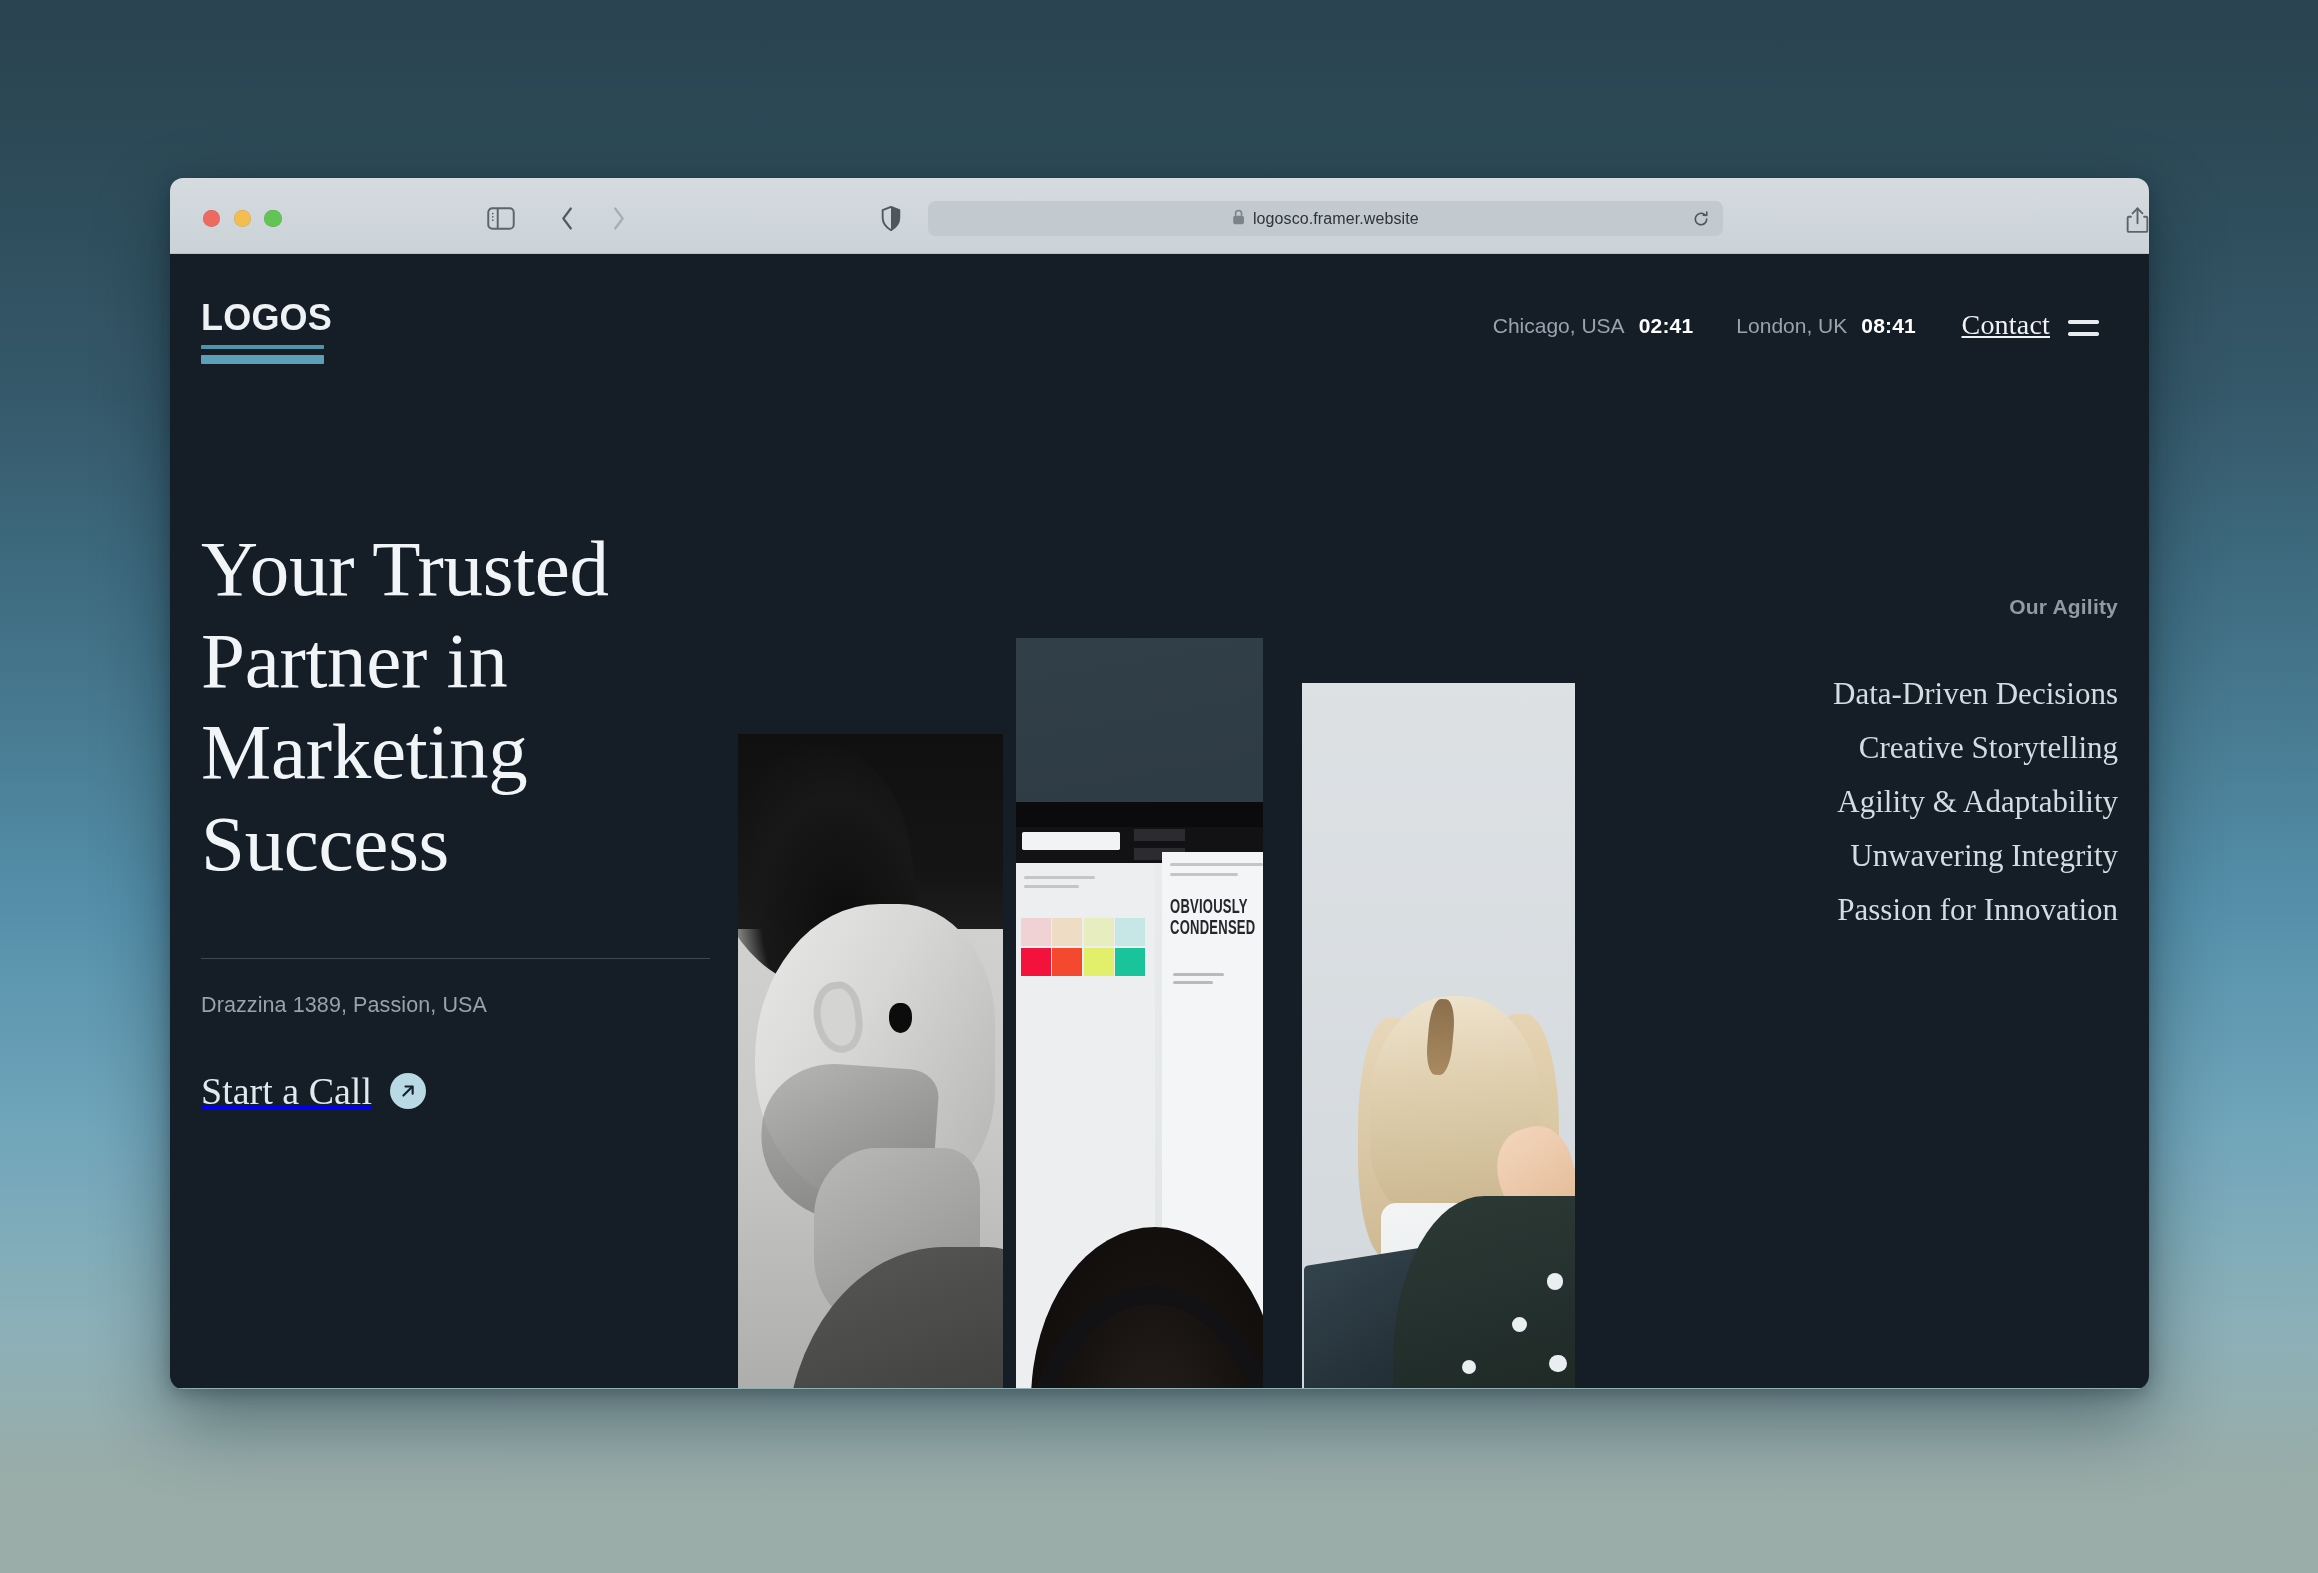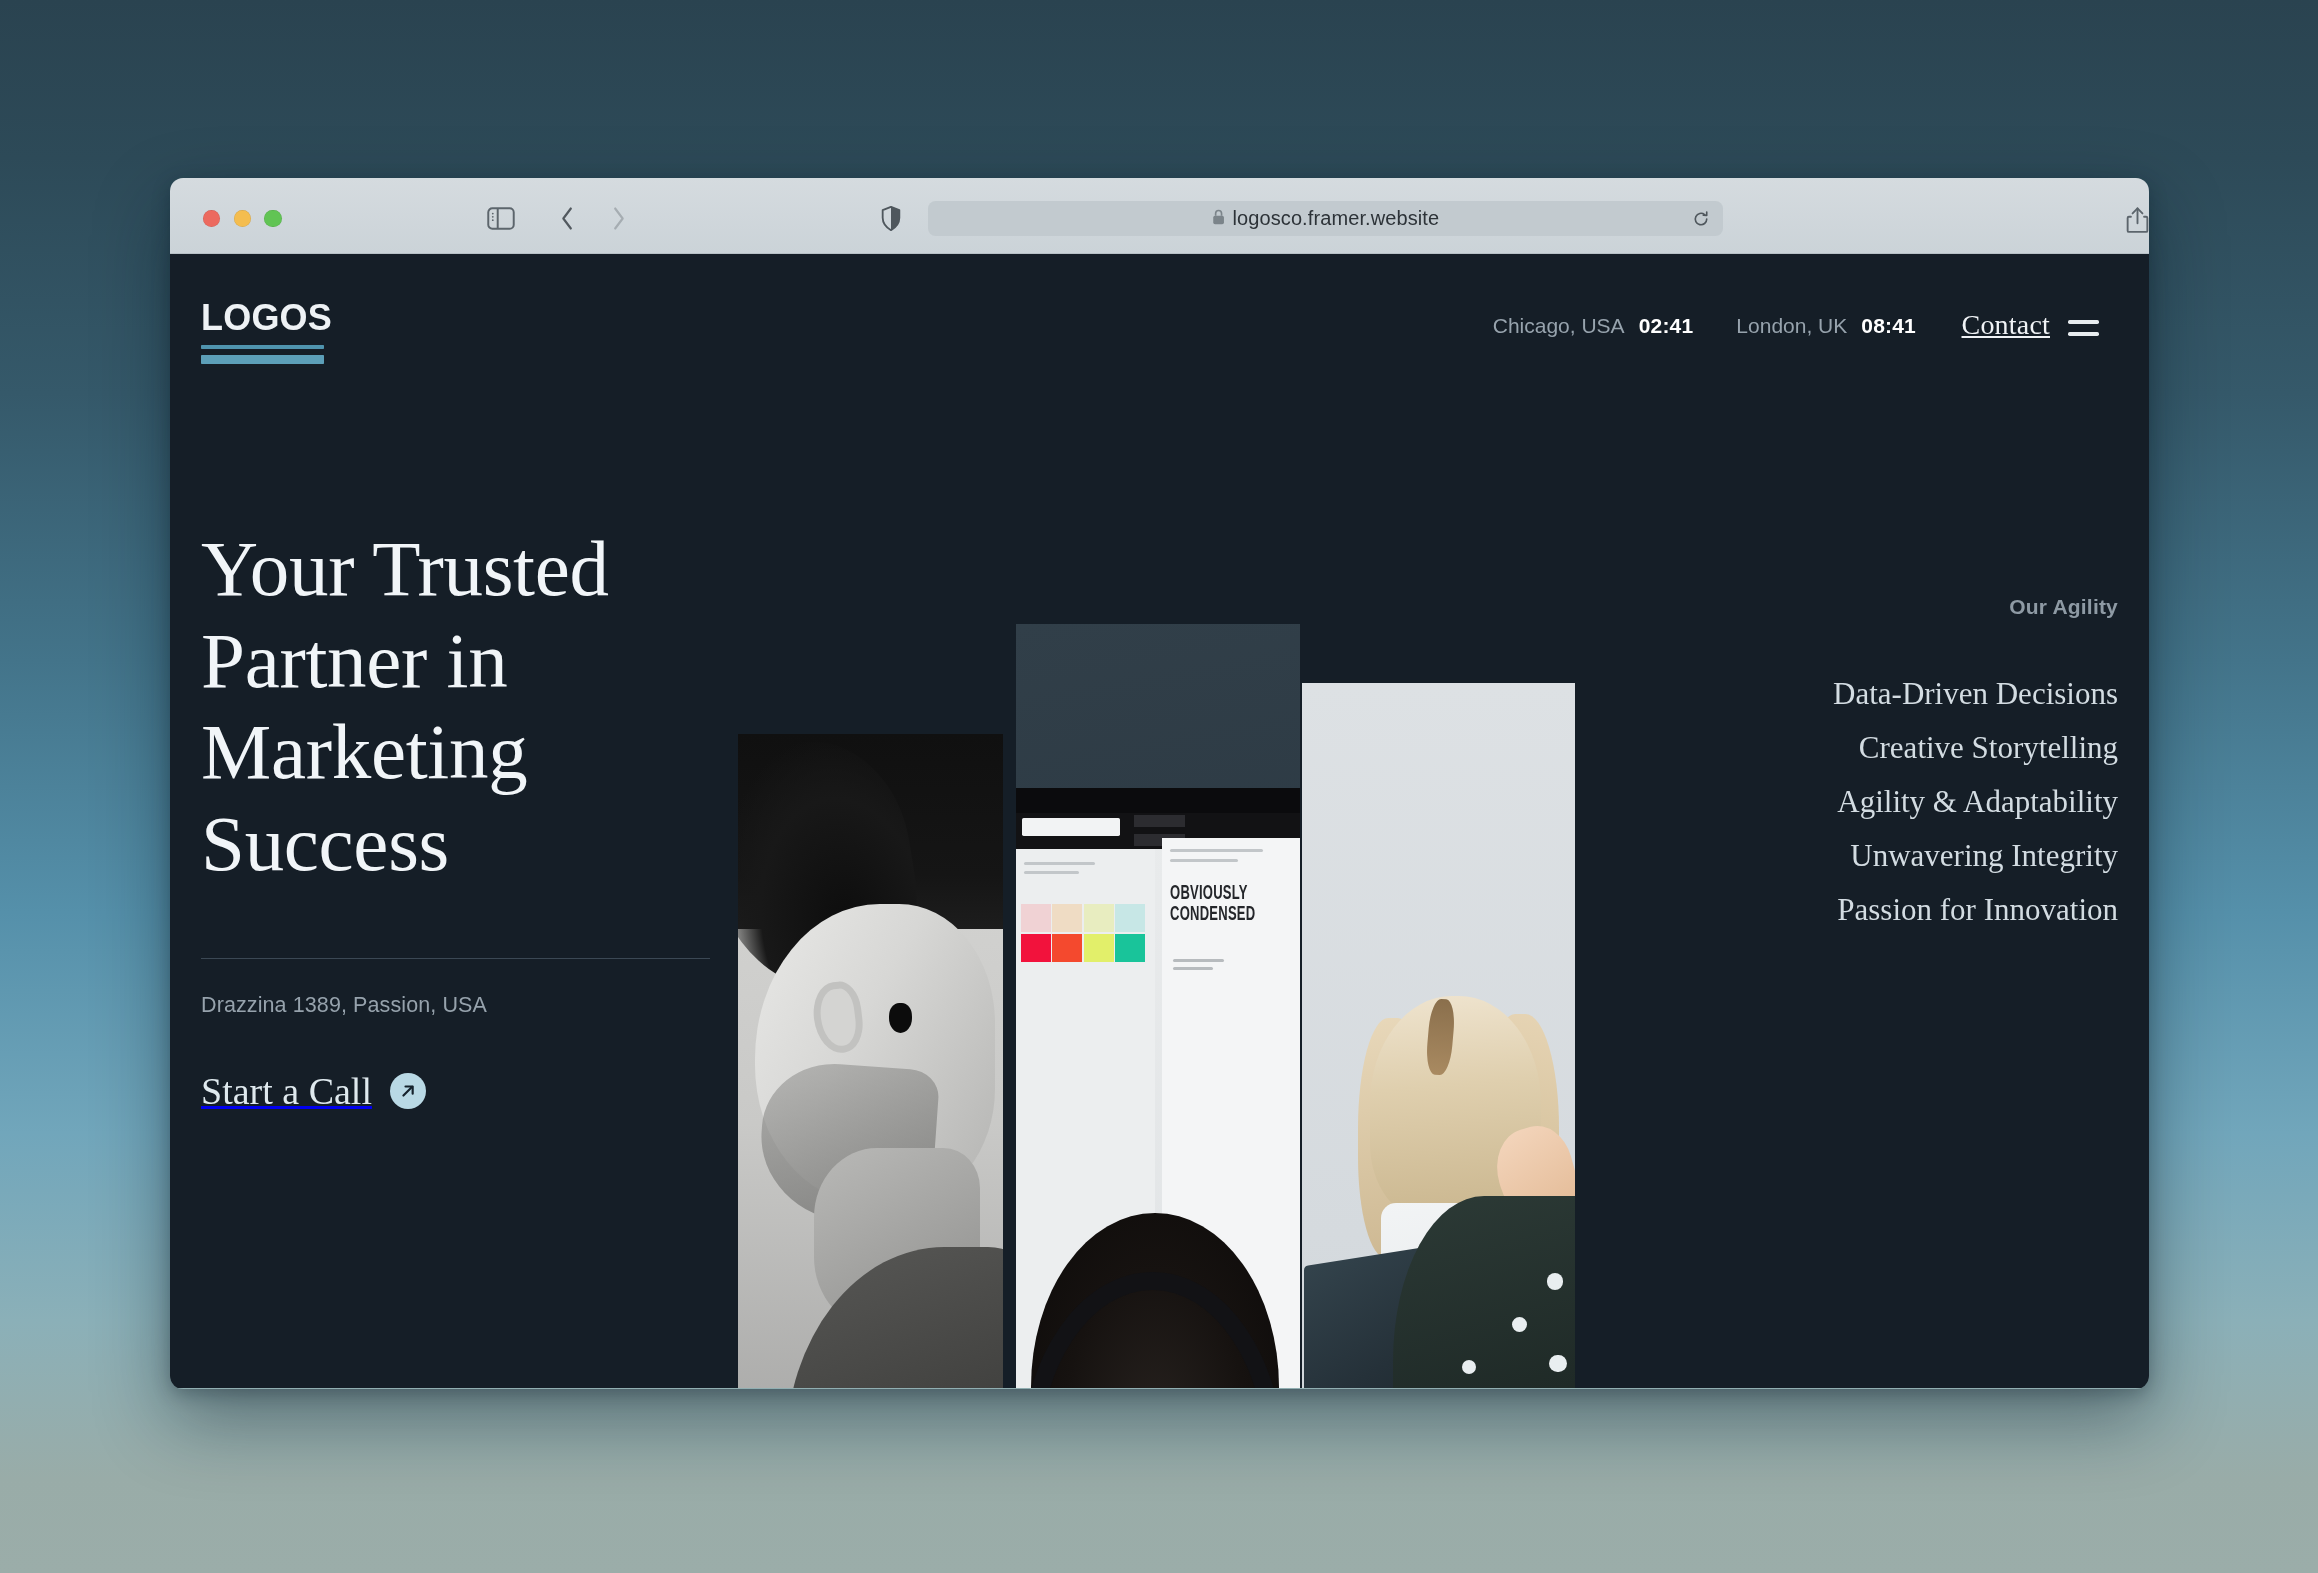--- a/index.html
+++ b/index.html
@@ -42,21 +42,21 @@
   .nav-back  { left:385px; top:27px; width:25px; height:26.5px; }
   .nav-fwd   { left:436px; top:27px; width:25px; height:26.5px; }
   .shield-btn{ left:708px; top:27px; width:25px; height:26.5px; }
   .share-btn { left:1953px; top:26.5px; width:28px; height:30px; }
 
   .urlbar {
     position:absolute; left:758px; top:23px; width:795px; height:35px;
     background:#c2cacf; border-radius:7.5px;
     display:flex; align-items:center; justify-content:center; gap:7.5px;
   }
-  .url-text { font-size:20px; color:#2d3338; letter-spacing:0.1px; }
+  .url-text { font-size:16px; color:#2d3338; letter-spacing:0.1px; }
   .reload { position:absolute; right:13.2px; top:50%; transform:translateY(-50%);
             width:18px; height:18px; }
 
   
   .site {
     position:relative; height:1134px; background:#151e27; overflow:hidden;
   }
 
   .site-header {
     position:absolute; left:0; top:0; width:100%; height:124px;
@@ -95,21 +95,21 @@
   .cta-label { font-family:"Liberation Serif", serif; font-size:38px; color:#dfe9ee; }
   .cta-badge {
     width:36px; height:36px; border-radius:50%; background:#b9d9e5;
     display:flex; align-items:center; justify-content:center; flex:none;
   }
 
   
   .collage { position:absolute; left:0; top:0; width:100%; height:100%; }
   .panel { position:absolute; overflow:hidden; background:#20282f; }
   .p1 { left:568px; top:480px; width:265px; height:846px; }
-  .p2 { left:846px; top:370px; width:284px; height:904px; }
+  .p2 { left:846px; top:384px; width:247px; height:904px; }
   .p3 { left:1132px; top:429px; width:273px; height:888px; }
 
   
   .p1-bg { position:absolute; inset:0; background:linear-gradient(180deg,#d8d8d6 0%,#c9c9c7 46%,#9a9a99 100%); }
   .p1-darkband { position:absolute; left:0; top:0; width:100%; height:195px;
                  background:linear-gradient(180deg,#101010 0%,#151515 72%,#1d1d1d 100%); }
   .p1-hair { position:absolute; left:-25px; top:8.3px; width:199px; height:248px;
              background:radial-gradient(ellipse at 62% 76%, #0d0d0d 0%, #181818 48%, rgba(24,24,24,0) 72%);
              border-radius:50% 50% 42% 58%; transform:rotate(-9deg); }
   .p1-head { position:absolute; left:16.6px; top:170px; width:240px; height:298px;

